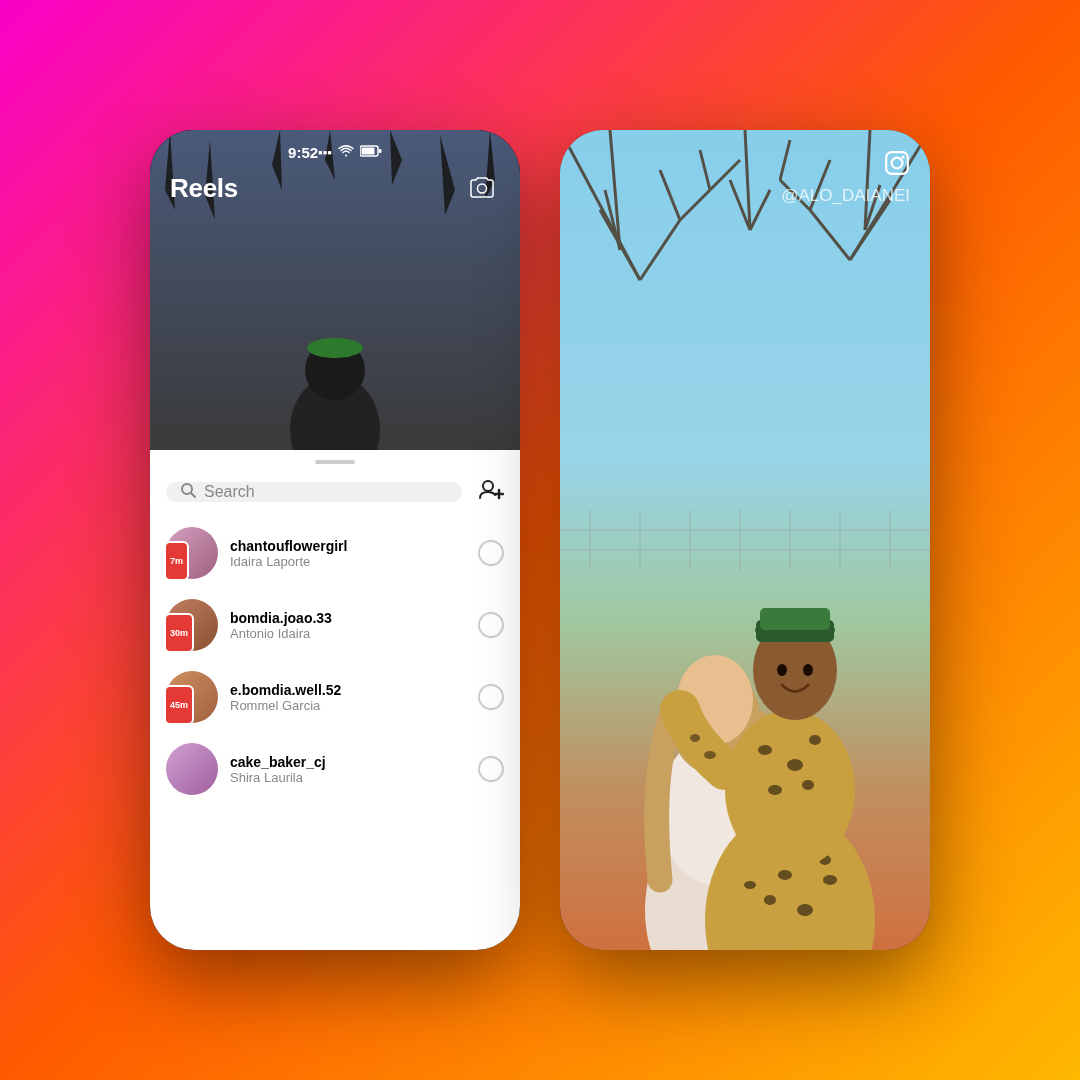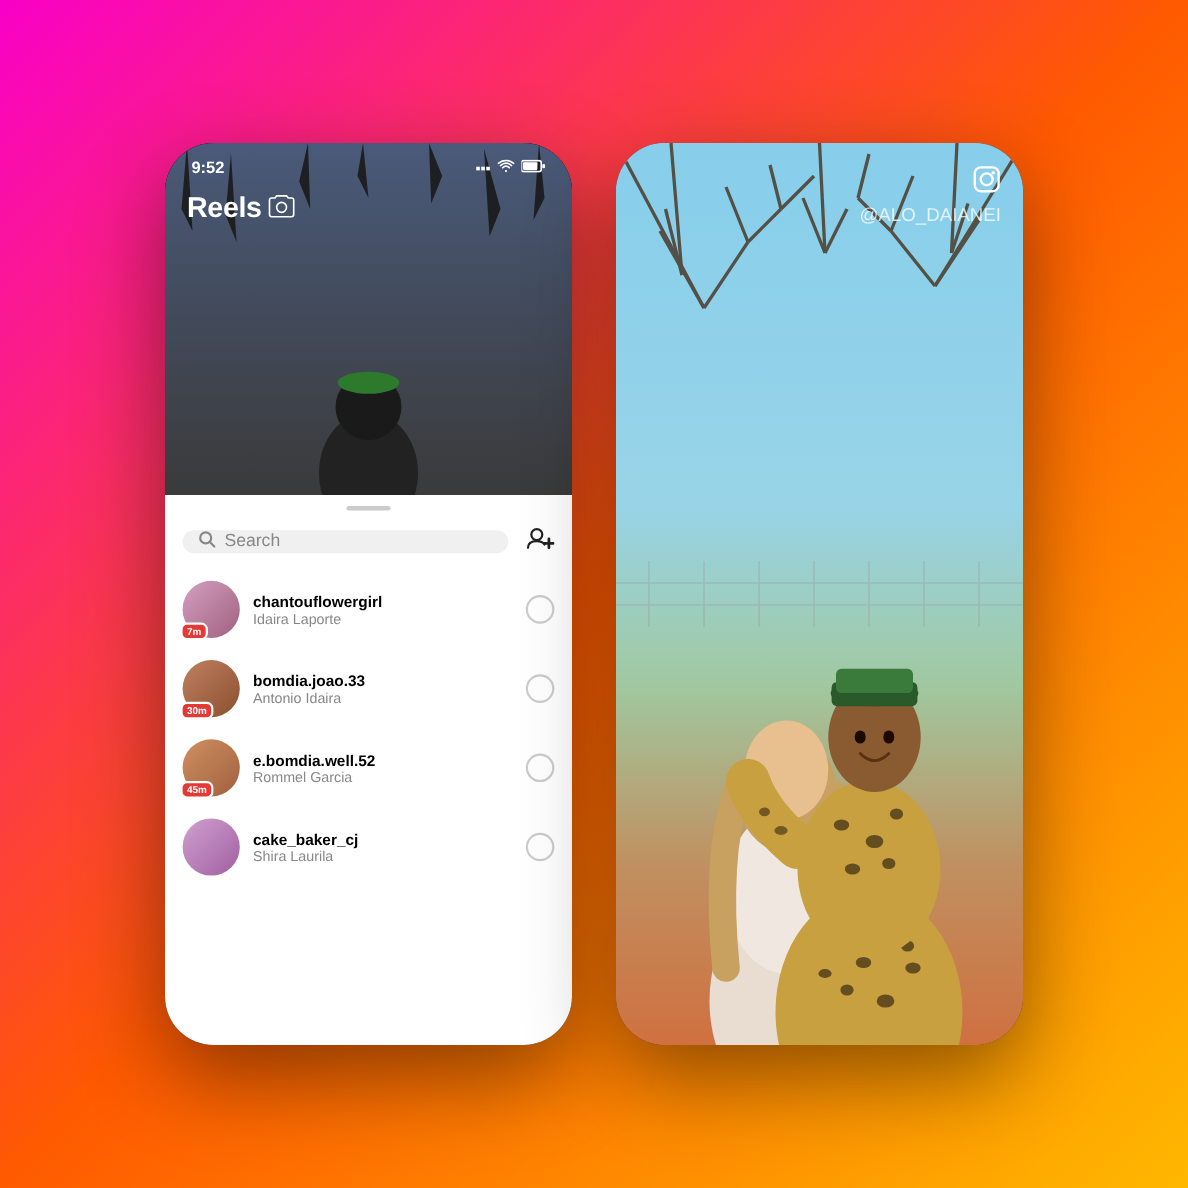--- a/index.html
+++ b/index.html
@@ -24,21 +24,21 @@
       border-radius: 44px;
       overflow: hidden;
       position: relative;
       box-shadow: 0 30px 80px rgba(0,0,0,0.45);
       display: flex;
       flex-direction: column;
     }
 
     .status-bar {
       display: flex;
-      justify-content: space-between;
+      justify-content: center;
       align-items: center;
       padding: 14px 24px 6px;
       color: #fff;
       font-size: 15px;
       font-weight: 600;
       position: absolute;
       top: 0; left: 0; right: 0;
       z-index: 10;
     }
 
@@ -65,20 +65,21 @@
       bottom: 0; left: 0; right: 0;
       width: 100%;
       height: 100%;
     }
 
     .reels-header {
       position: absolute;
       top: 40px;
       left: 0; right: 0;
       display: flex;
+      justify-content: space-between;
       align-items: center;
       padding: 0 20px;
       z-index: 10;
     }
 
     .reels-title {
       color: #fff;
       font-size: 26px;
       font-weight: 700;
       letter-spacing: -0.3px;
@@ -179,21 +180,21 @@
     }
 
     .story-time-badge {
       position: absolute;
       bottom: -2px;
       left: -2px;
       background: #e53935;
       color: #fff;
       font-size: 9px;
       font-weight: 700;
-      padding: 1px 4px;
+      padding: 13px 4px;
       border-radius: 6px;
       border: 2px solid #fff;
     }
 
     .contact-info {
       flex: 1;
     }
 
     .contact-username {
       font-size: 14px;

